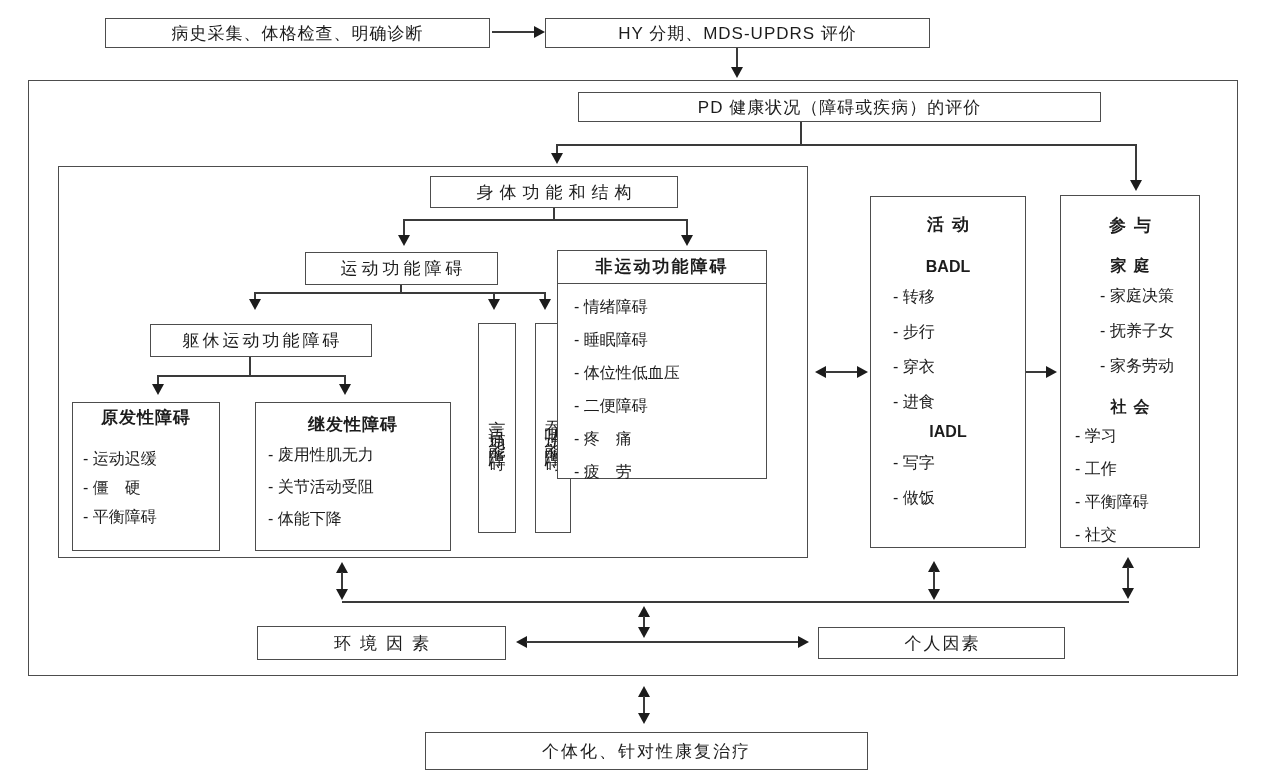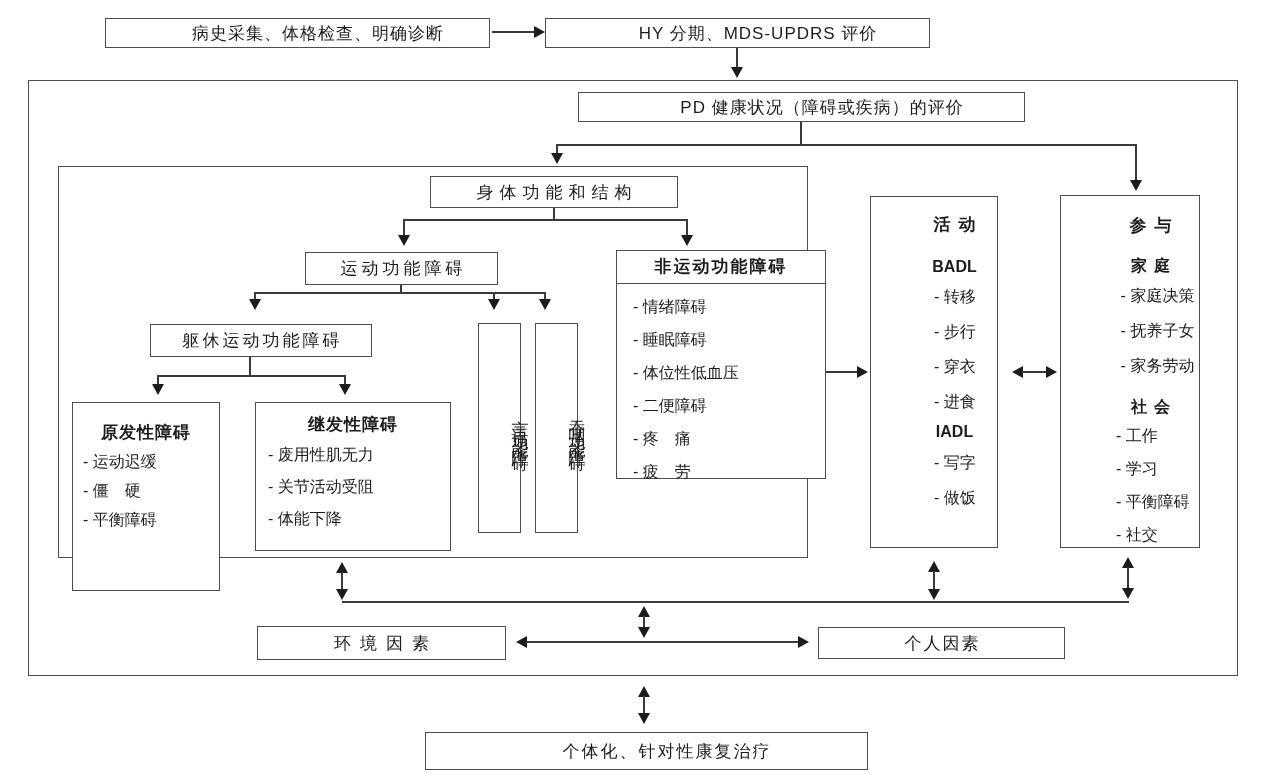--- a/index.html
+++ b/index.html
@@ -13,21 +13,20 @@
     position:relative;width:1264px;height:774px;margin:0 auto;
     background:var(--bg);overflow:hidden;
     font-family:"Liberation Sans","DejaVu Sans",sans-serif;
     color:var(--ink);
   }
   .box{
     position:absolute;box-sizing:border-box;background:#fff;
     border:1.5px solid var(--border);z-index:2;
     display:flex;align-items:center;justify-content:center;
     font-size:17px;
-    padding-left:41px;
   }
   .frame{background:transparent;z-index:1;}
   .hline,.vline{position:absolute;background:var(--line);z-index:1;}
   .tri{position:absolute;width:0;height:0;border-style:solid;z-index:1;}
   .tri.down{border-width:11px 6px 0 6px;border-color:var(--ink) transparent transparent transparent;}
   .tri.up{border-width:0 6px 11px 6px;border-color:transparent transparent var(--ink) transparent;}
   .tri.left{border-width:6px 11px 6px 0;border-color:transparent var(--ink) transparent transparent;}
   .tri.right{border-width:6px 0 6px 11px;border-color:transparent transparent transparent var(--ink);}
   .panel{flex-direction:column;justify-content:flex-start;align-items:stretch;}
   .panel-title{font-weight:600;letter-spacing:8px;text-align:center;padding-left:8px;}
@@ -51,21 +50,21 @@
   <div class="hline" style="left:492px;top:31px;width:44px;height:2px;"></div>
   <div class="tri right" style="left:534px;top:26px;"></div>
   <div class="box" style="left:545px;top:18px;width:385px;height:30px;letter-spacing:1px;">
     <span>HY 分期、MDS-UPDRS 评价</span>
   </div>
   <div class="vline" style="left:736px;top:48px;width:2px;height:21px;"></div>
   <div class="tri down" style="left:731px;top:67px;"></div>
 
   <div class="box frame" style="left:28px;top:80px;width:1210px;height:596px;"></div>
 
-  <div class="box" style="left:578px;top:92px;width:447px;height:30px;letter-spacing:1px;">
+  <div class="box" style="left:578px;top:92px;width:523px;height:30px;letter-spacing:1px;">
     <span>PD 健康状况（障碍或疾病）的评价</span>
   </div>
 
   <div class="vline" style="left:800px;top:122px;width:2px;height:23px;"></div>
   <div class="hline" style="left:557px;top:144px;width:580px;height:2px;"></div>
   <div class="vline" style="left:556px;top:144px;width:2px;height:11px;"></div>
   <div class="tri down" style="left:551px;top:153px;"></div>
   <div class="vline" style="left:1135px;top:144px;width:2px;height:38px;"></div>
   <div class="tri down" style="left:1130px;top:180px;"></div>
 
@@ -96,21 +95,21 @@
   <div class="box" style="left:150px;top:324px;width:222px;height:33px;letter-spacing:3px;padding-left:3px;">
     <span>躯休运动功能障碍</span>
   </div>
   <div class="vline" style="left:249px;top:357px;width:2px;height:19px;"></div>
   <div class="hline" style="left:157px;top:375px;width:189px;height:2px;"></div>
   <div class="vline" style="left:157px;top:375px;width:2px;height:11px;"></div>
   <div class="tri down" style="left:152px;top:384px;"></div>
   <div class="vline" style="left:344px;top:375px;width:2px;height:11px;"></div>
   <div class="tri down" style="left:339px;top:384px;"></div>
 
-  <div class="box panel" style="left:72px;top:402px;width:148px;height:189px;padding:16px 0 0 10px;">
+  <div class="box panel" style="left:72px;top:402px;width:148px;height:149px;padding:1px 0 0 10px;gap:12px;">
     <div class="titled-title" style="line-height:28px;padding-right:10px;">原发性障碍</div>
     <div class="list" style="line-height:29px;">
         <div class="li">- 运动迟缓</div>
         <div class="li">- 僵　硬</div>
         <div class="li">- 平衡障碍</div>
       </div>
   </div>
 
   <div class="box panel" style="left:255px;top:402px;width:196px;height:149px;padding:8px 0 0 12px;">
     <div class="titled-title" style="line-height:28px;padding-right:12px;">继发性障碍</div>
@@ -121,33 +120,33 @@
       </div>
   </div>
 
   <div class="box vbox" style="left:478px;top:323px;width:38px;height:210px;">
     <span class="vtext">言语功能障碍</span>
   </div>
   <div class="box vbox" style="left:535px;top:323px;width:36px;height:210px;">
     <span class="vtext">吞咽功能障碍</span>
   </div>
 
-  <div class="box panel" style="left:616px;top:250px;width:210px;height:229px;padding:0;">
+  <div class="box panel" style="left:557px;top:250px;width:210px;height:229px;padding:0;">
     <div class="titled-title sep-bottom" style="line-height:32px;letter-spacing:2px;">非运动功能障碍</div>
     <div class="list" style="line-height:33px;padding:6px 0 0 16px;">
         <div class="li">- 情绪障碍</div>
         <div class="li">- 睡眠障碍</div>
         <div class="li">- 体位性低血压</div>
         <div class="li">- 二便障碍</div>
         <div class="li">- 疼　痛</div>
         <div class="li">- 疲　劳</div>
       </div>
   </div>
 
-  <div class="box panel" style="left:870px;top:196px;width:128px;height:352px;padding-top:16px;">
+  <div class="box panel" style="left:870px;top:196px;width:156px;height:352px;padding-top:16px;">
     <div class="panel-title" style="line-height:24px;margin-bottom:18px;">活动</div>
     <div class="panel-sub" style="line-height:24px;">BADL</div>
     <div class="list" style="line-height:35px;padding-left:22px;">
         <div class="li">- 转移</div>
         <div class="li">- 步行</div>
         <div class="li">- 穿衣</div>
         <div class="li">- 进食</div>
       </div>
     <div class="panel-sub" style="line-height:26px;">IADL</div>
     <div class="list" style="line-height:35px;padding-left:22px;">
@@ -159,22 +158,22 @@
   <div class="box panel" style="left:1060px;top:195px;width:140px;height:353px;padding-top:18px;">
     <div class="panel-title" style="line-height:24px;margin-bottom:16px;">参与</div>
     <div class="panel-sub sp" style="line-height:24px;">家庭</div>
     <div class="list" style="line-height:35px;padding-left:14px;text-align:center;">
         <div class="li">- 家庭决策</div>
         <div class="li">- 抚养子女</div>
         <div class="li">- 家务劳动</div>
       </div>
     <div class="panel-sub sp" style="line-height:24px;margin-top:12px;">社会</div>
     <div class="list" style="line-height:33px;padding-left:14px;">
+        <div class="li">- 学习</div>
         <div class="li">- 工作</div>
-        <div class="li">- 学习</div>
         <div class="li">- 平衡障碍</div>
         <div class="li">- 社交</div>
       </div>
   </div>
 
   <div class="tri left" style="left:815px;top:366px;"></div>
   <div class="hline" style="left:825px;top:371px;width:33px;height:2px;"></div>
   <div class="tri right" style="left:857px;top:366px;"></div>
 
   <div class="tri left" style="left:1012px;top:366px;"></div>

